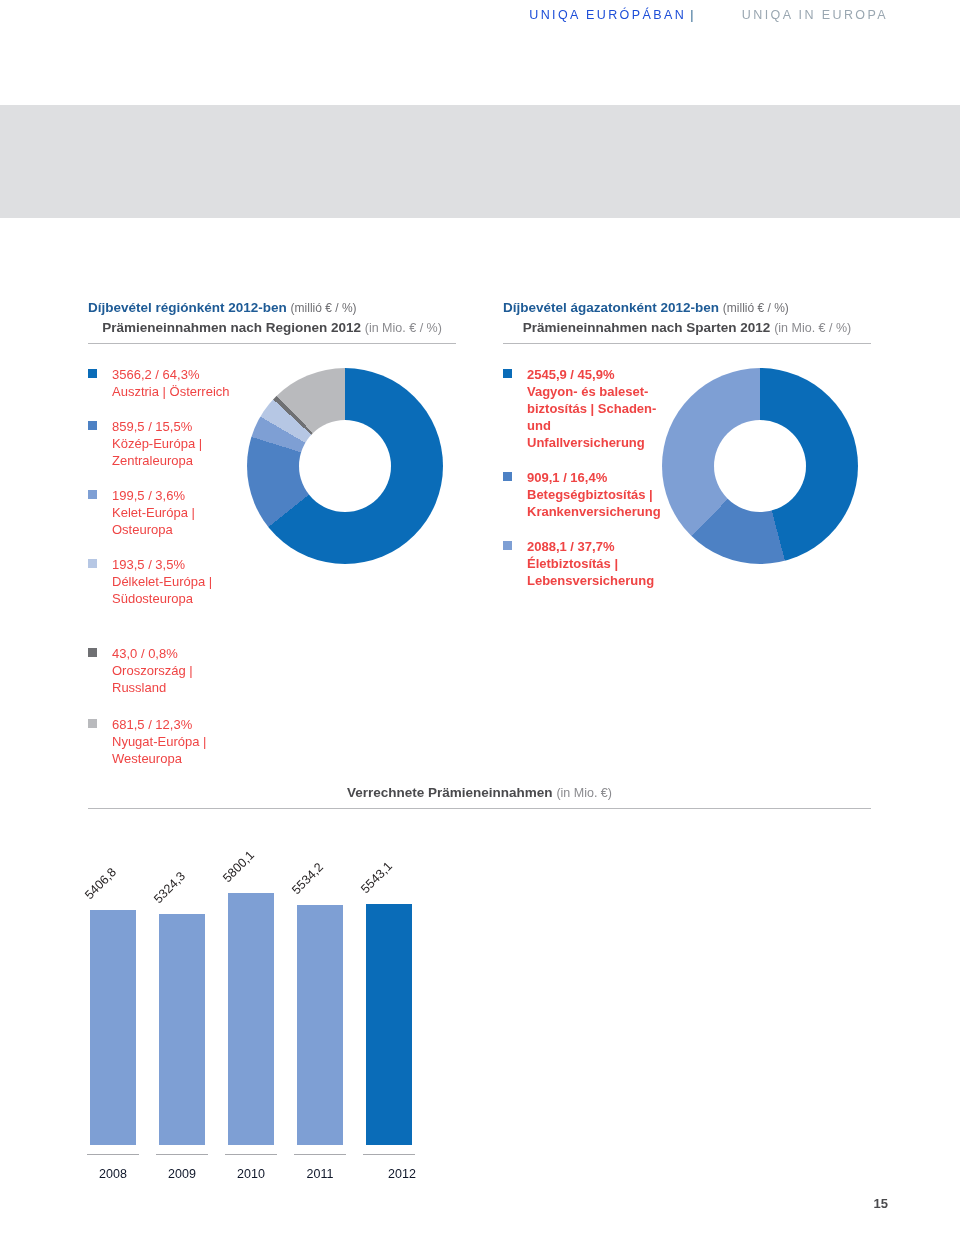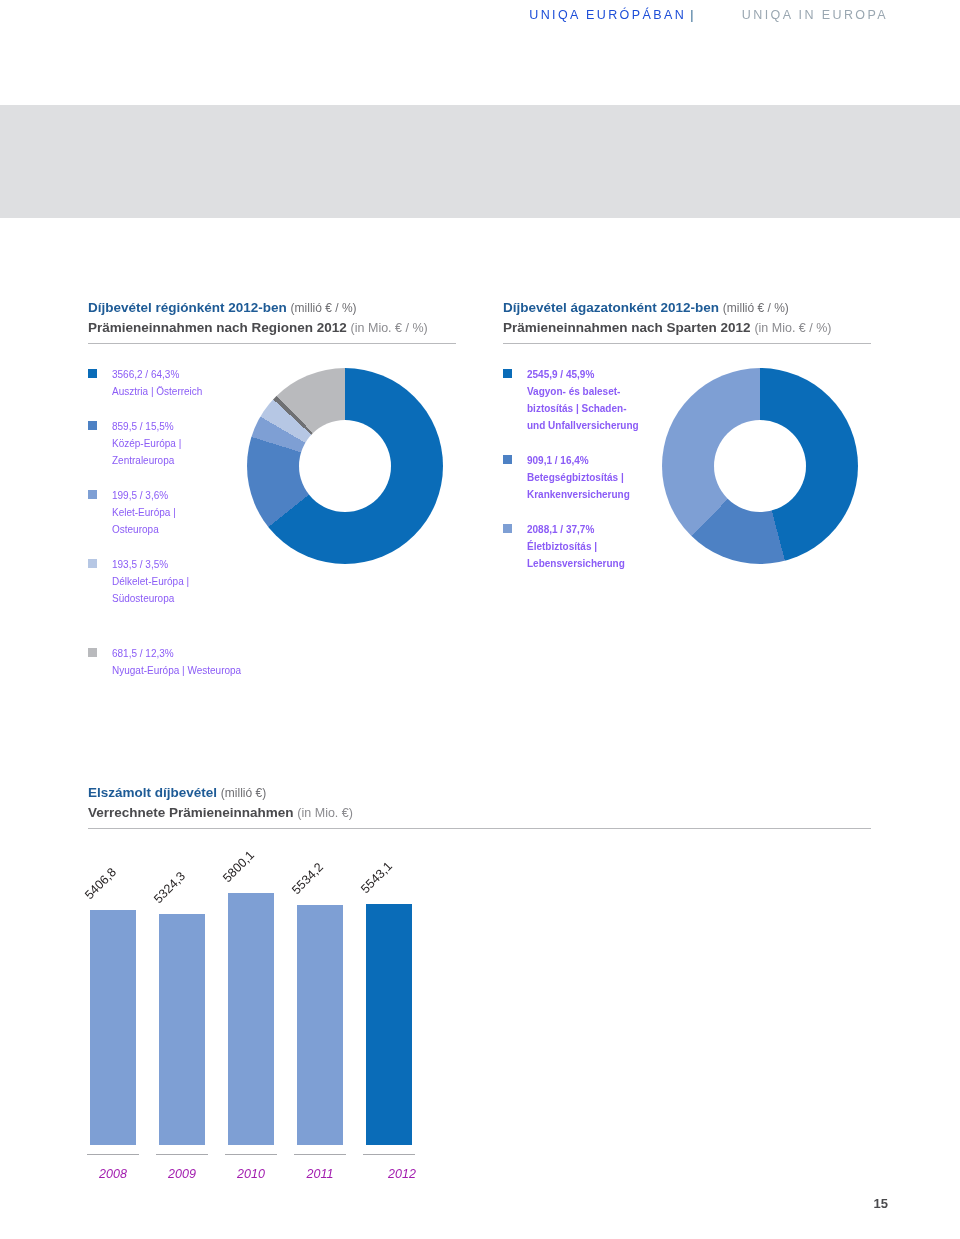--- a/index.html
+++ b/index.html
@@ -50,41 +50,42 @@
     font-weight: bold;
   }
   .chart-head .hu .unit {
     color: #6f6f73;
     font-weight: normal;
     font-size: 12px;
   }
   .chart-head .de {
     color: #4a4a4d;
     font-weight: bold;
+    text-align: center;
   }
   .chart-head .de .unit {
     color: #8b8b8f;
     font-weight: normal;
     font-size: 12.5px;
   }
   .rule {
     border-bottom: 1px solid #b9babd;
     margin-top: 5px;
   }
 
   #head-regions { left: 88px; top: 298px; width: 368px; }
   #head-sparten { left: 503px; top: 298px; width: 368px; }
   #head-bars    { left: 88px; top: 783px; width: 783px; }
 
   
   .legend {
     position: absolute;
-    font-size: 10px;
+    font-size: 13px;
     line-height: 17px;
-    color: #8b5cf6;
+    color: #ef4444;
   }
   #legend-regions { left: 88px; top: 366px; width: 160px; }
   #legend-sparten { left: 503px; top: 366px; width: 160px; font-weight: bold; }
 
   .legend-item {
     position: relative;
     padding-left: 24px;
     margin-bottom: 24px;
   }
   .legend-swatch {
@@ -147,22 +148,21 @@
     width: 52px;
     border-top: 1px solid #a9aaae;
   }
   .bar-year {
     position: absolute;
     bottom: 0px;
     left: 0;
     width: 52px;
     text-align: center;
     font-size: 12.5px;
-    color: #a21caf;
-    font-style: italic;
+    color: #0f172a;
   }
   .bar-value {
     position: absolute;
     left: 2px;
     font-size: 12.5px;
     color: #231f20;
     white-space: nowrap;
     transform: rotate(-45deg);
     transform-origin: left bottom;
   }
@@ -228,20 +228,25 @@
       <span class="legend-label">Kelet-Európa |</span>
       <span class="legend-label">Osteuropa</span>
     </div>
     <div class="legend-item">
       <span class="legend-swatch" style="background: rgb(182, 199, 228);"></span>
       <span class="legend-value">193,5 / 3,5%</span>
       <span class="legend-label">Délkelet-Európa |</span>
       <span class="legend-label">Südosteuropa</span>
     </div>
     <div class="legend-item">
+      <span class="legend-swatch" style="background: rgb(111, 112, 115);"></span>
+      <span class="legend-value">43,0 / 0,8%</span>
+      <span class="legend-label">Oroszország | Russland</span>
+    </div>
+    <div class="legend-item">
       <span class="legend-swatch" style="background: rgb(185, 186, 189);"></span>
       <span class="legend-value">681,5 / 12,3%</span>
       <span class="legend-label">Nyugat-Európa | Westeuropa</span>
     </div>
   </div>
 
 <div class="donut" id="donut-regions" style="background: conic-gradient(rgb(10, 108, 184) 0%, rgb(10, 108, 184) 64.3%, rgb(77, 129, 196) 64.3%, rgb(77, 129, 196) 79.8%, rgb(126, 159, 212) 79.8%, rgb(126, 159, 212) 83.4%, rgb(182, 199, 228) 83.4%, rgb(182, 199, 228) 86.9%, rgb(111, 112, 115) 86.9%, rgb(111, 112, 115) 87.7%, rgb(185, 186, 189) 87.7%, rgb(185, 186, 189) 100%);">
   <div class="hole"></div>
 </div>
 
@@ -265,24 +270,20 @@
       <span class="legend-label">Életbiztosítás |</span>
       <span class="legend-label">Lebensversicherung</span>
     </div>
   </div>
 
 <div class="donut" id="donut-sparten" style="background: conic-gradient(rgb(10, 108, 184) 0%, rgb(10, 108, 184) 45.9%, rgb(77, 129, 196) 45.9%, rgb(77, 129, 196) 62.3%, rgb(126, 159, 212) 62.3%, rgb(126, 159, 212) 100%);">
   <div class="hole"></div>
 </div>
 
 <div class="chart-head" id="head-bars">
-  <div class="hu">
-    <span>Elszámolt díjbevétel</span>
-    <span class="unit">(millió €)</span>
-  </div>
   <div class="de">
     <span>Verrechnete Prämieneinnahmen</span>
     <span class="unit">(in Mio. €)</span>
   </div>
   <div class="rule"></div>
 </div>
 
 <div id="bar-chart">
     <div class="bar-col" style="left: 2px; height: 235px;">
       <div class="bar-rect" style="height: 235px; background: rgb(126, 159, 212);"></div>

